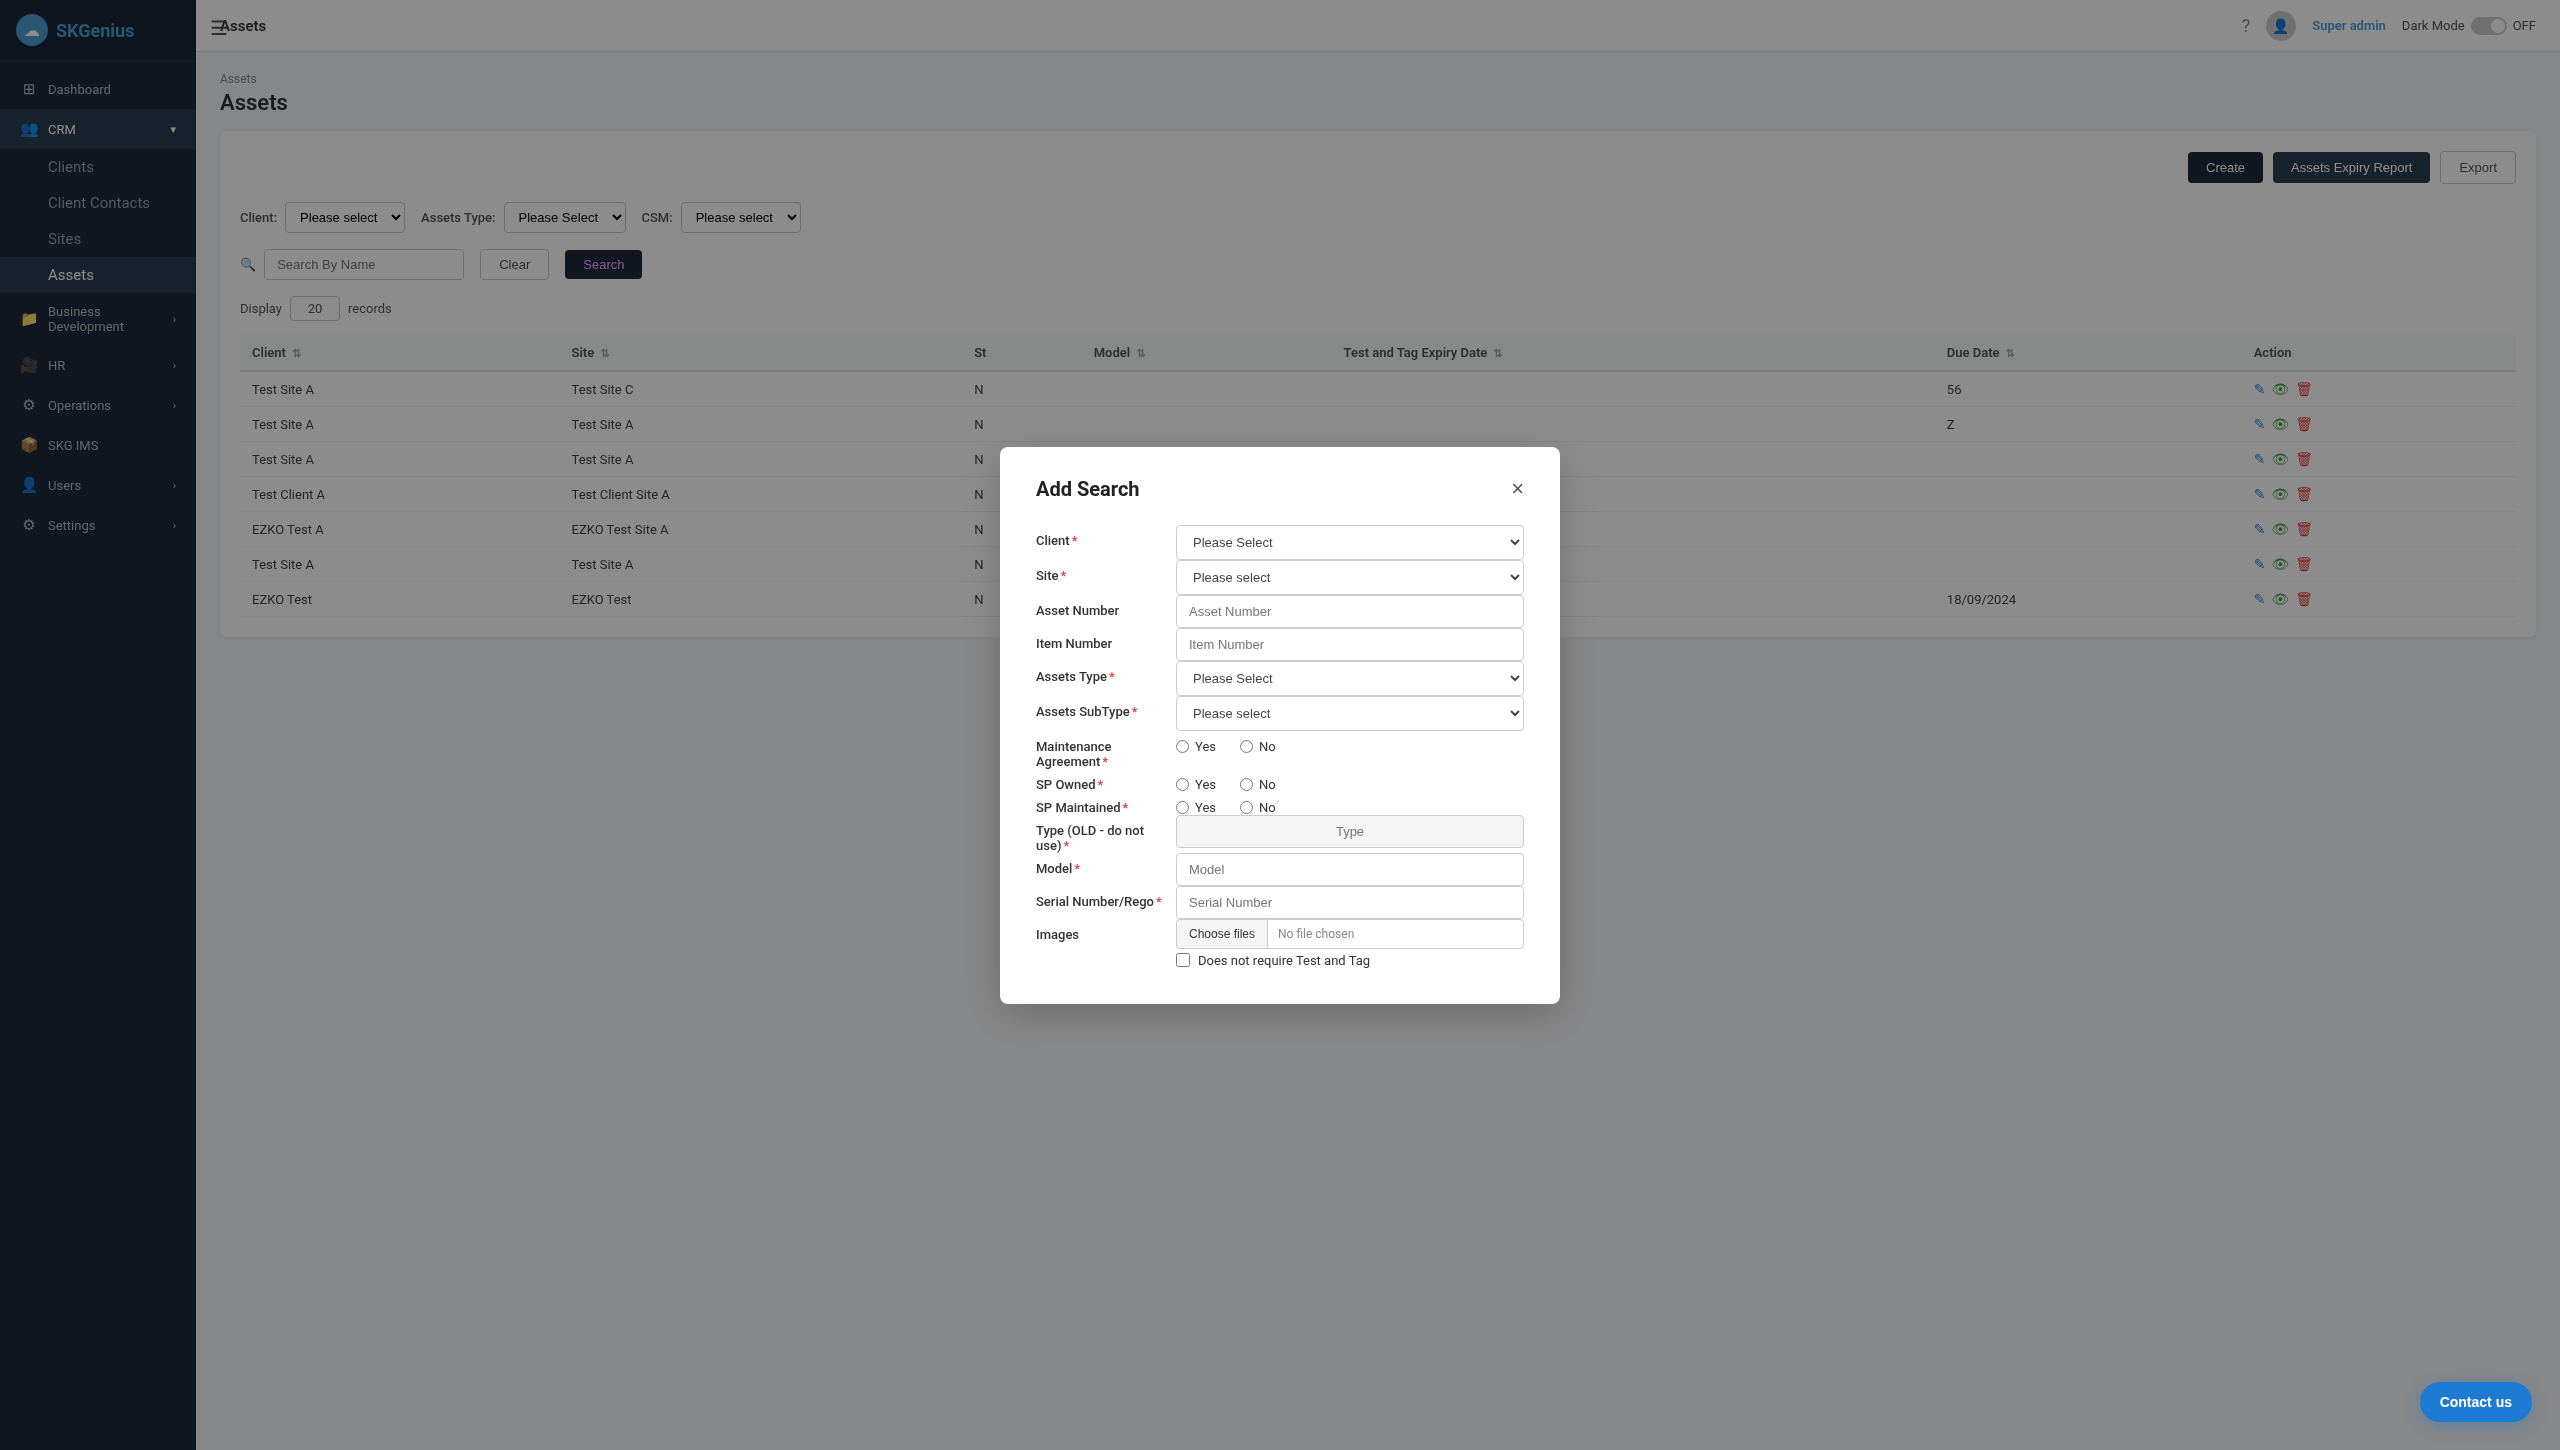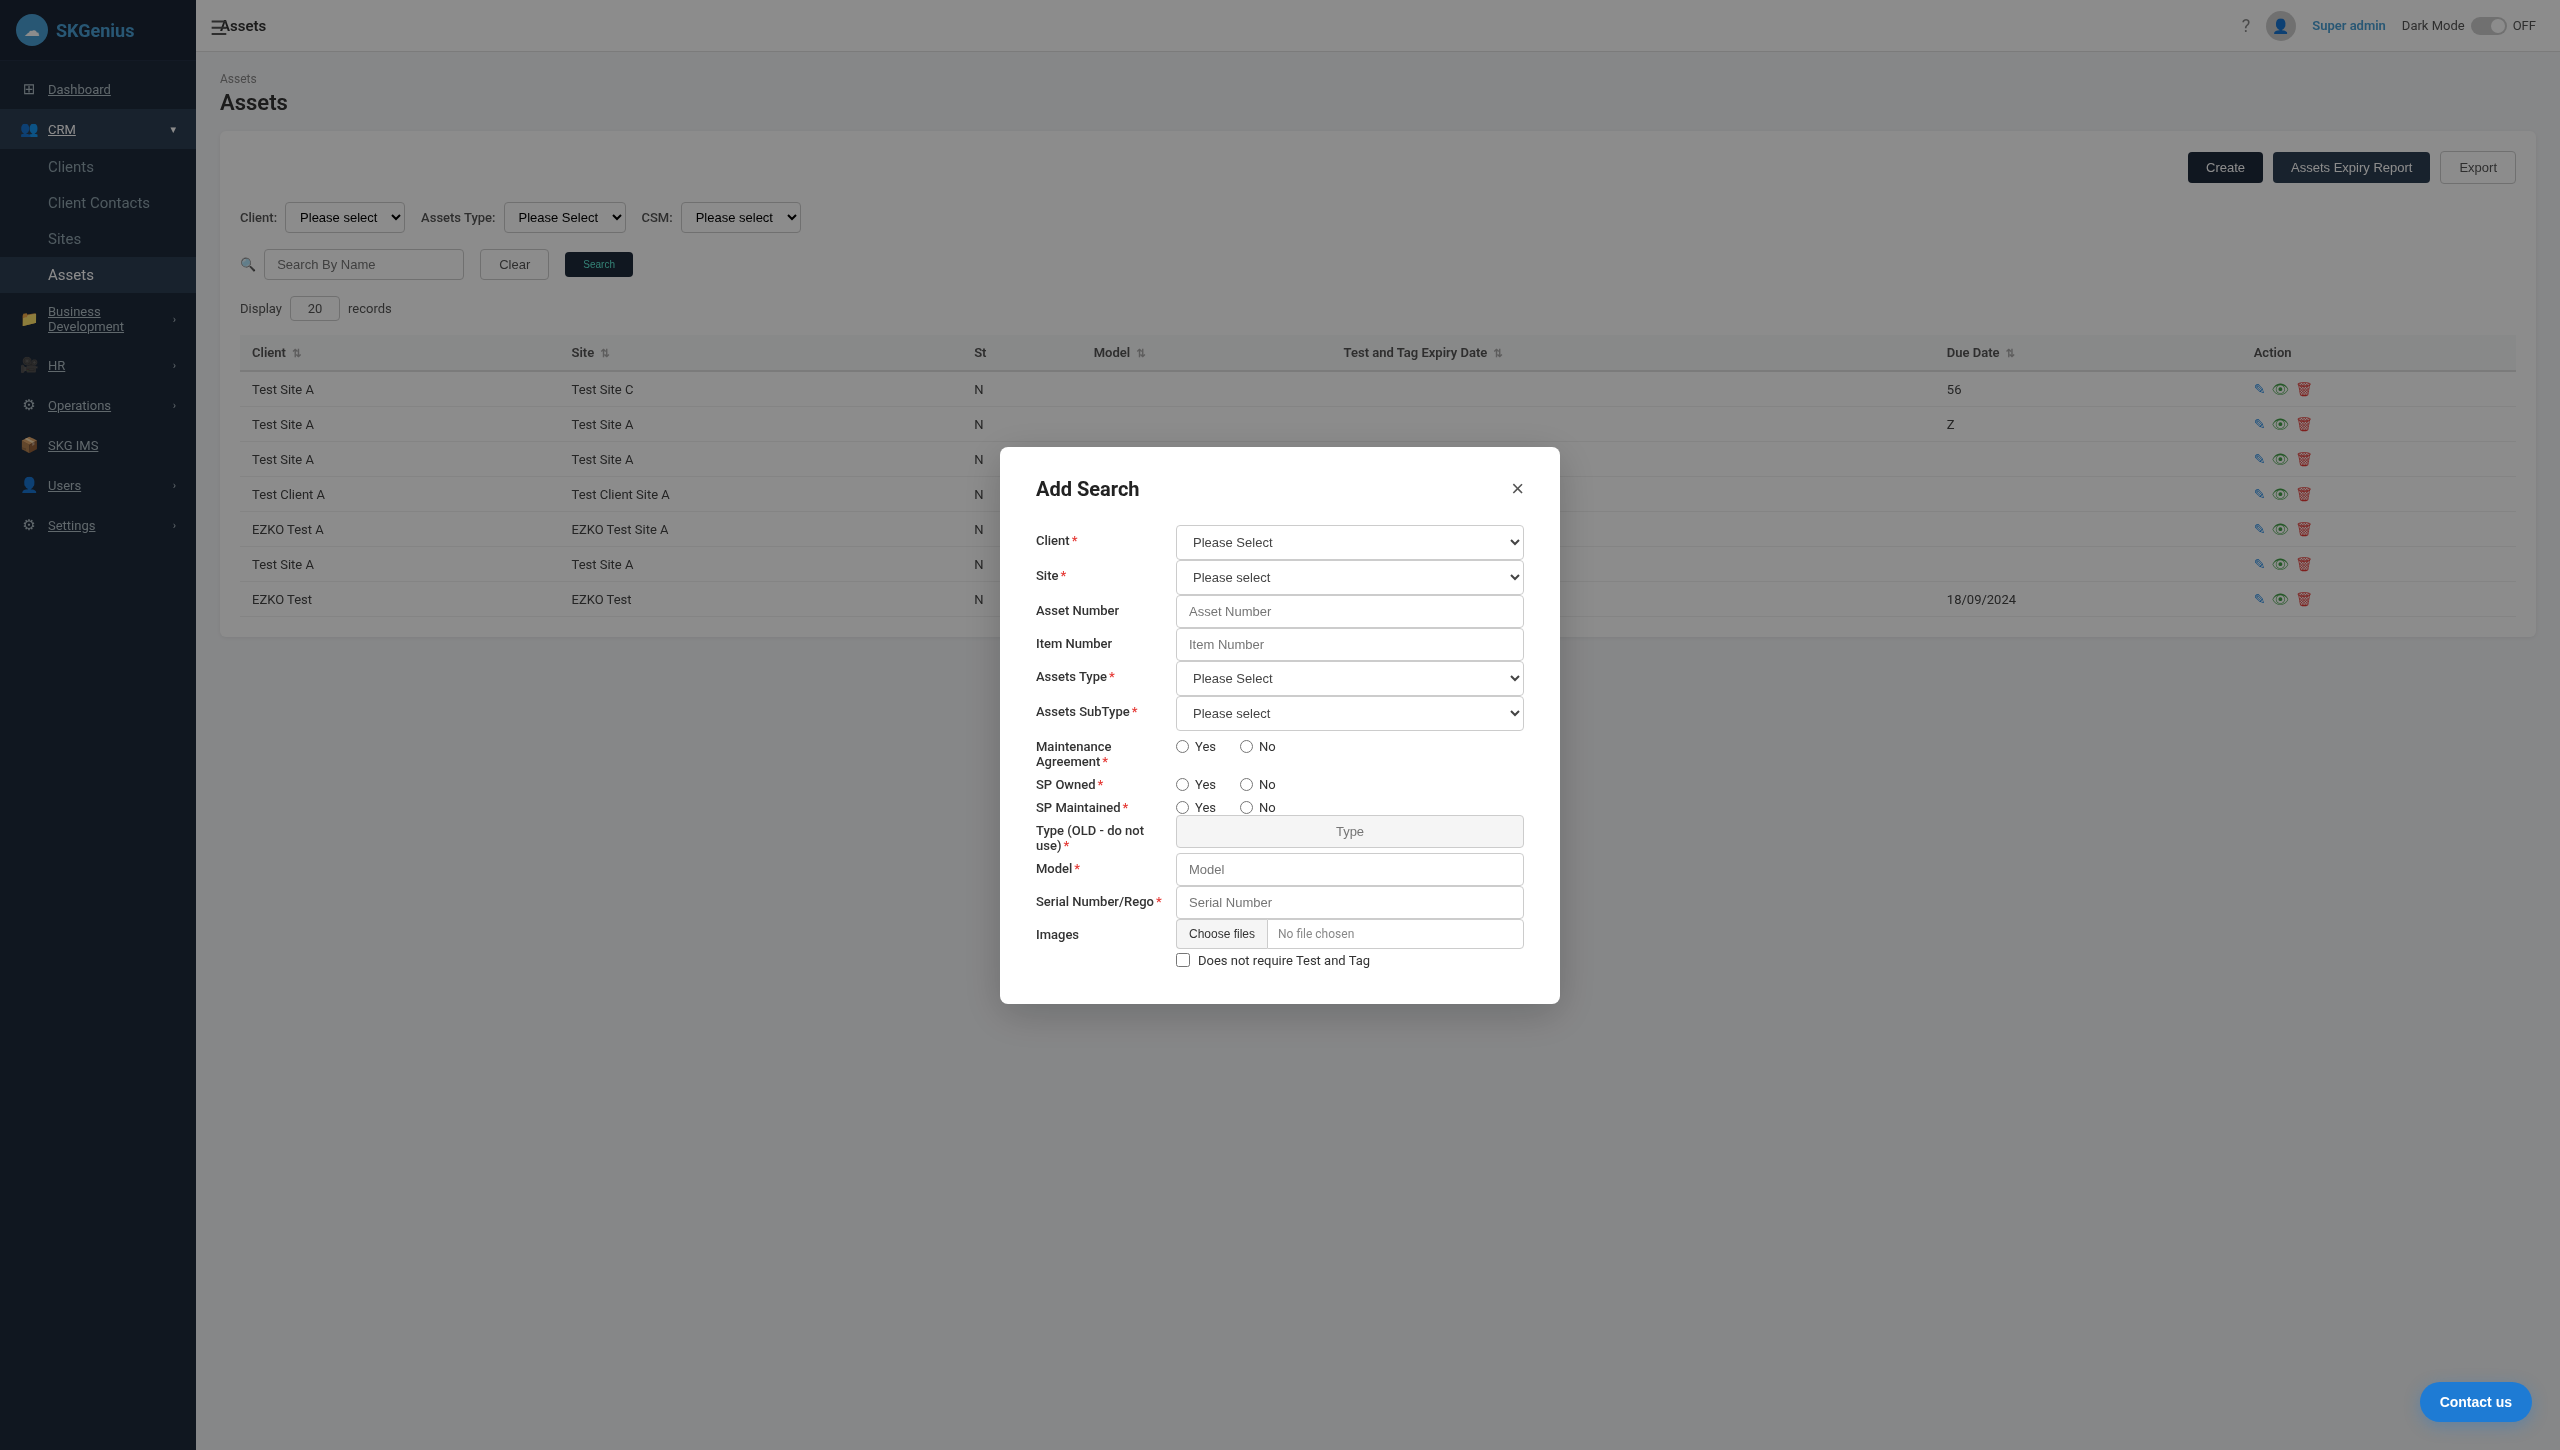--- a/index.html
+++ b/index.html
@@ -39,21 +39,21 @@
     .sidebar-item {
       display: flex; align-items: center;
       padding: 11px 20px;
       cursor: pointer;
       color: #b0bec5;
       font-size: 13px;
       transition: background 0.15s;
     }
     .sidebar-item.active { background: #2d3e52; color: #fff; }
     .sidebar-item-icon { margin-right: 10px; font-size: 15px; width: 18px; text-align: center; }
-    .sidebar-item-label { flex: 1; text-decoration: underline; }
+    .sidebar-item-label { flex: 1; }
     .sidebar-item-arrow { font-size: 11px; }
     .sidebar-subitem {
       display: flex; align-items: center;
       padding: 9px 20px 9px 48px;
       cursor: pointer;
       color: #90a4ae;
       font-size: 15px;
     }
     .sidebar-subitem.active { color: #fff; background: #2d3e52; }
 
@@ -91,21 +91,21 @@
     .btn-primary { background: #1e2a3b; color: #fff; }
     .btn-dark { background: #2d3e52; color: #fff; }
     .btn-outline { background: transparent; border: 1px solid #ccc; color: #555; }
 
     .filters-row { display: flex; align-items: center; gap: 16px; margin-bottom: 16px; flex-wrap: wrap; }
     .filter-group { display: flex; align-items: center; gap: 8px; font-size: 13px; color: #555; }
     .filter-label { font-weight: 500; }
     .filter-select { padding: 6px 10px; border: 1px solid #ccc; border-radius: 4px; font-size: 13px; background: #fff; }
     .filter-search { display: flex; align-items: center; gap: 8px; }
     .filter-search input { padding: 7px 12px; border: 1px solid #ccc; border-radius: 4px; font-size: 13px; width: 160px; }
-    .search-btn { padding: 7px 18px; background: #1e2a3b; color: #5eead4; border: none; border-radius: 4px; cursor: pointer; font-size: 10px; }
+    .search-btn { padding: 7px 18px; background: #1e2a3b; color: #f0abfc; border: none; border-radius: 4px; cursor: pointer; font-size: 13px; }
     .clear-btn { padding: 7px 18px; background: #fff; color: #555; border: 1px solid #ccc; border-radius: 4px; cursor: pointer; font-size: 13px; }
 
     .display-row { display: flex; align-items: center; gap: 8px; font-size: 13px; color: #555; margin-bottom: 14px; }
     .display-num { border: 1px solid #ccc; border-radius: 4px; padding: 4px 8px; min-width: 50px; text-align: center; }
 
     
     .assets-table { width: 100%; border-collapse: collapse; font-size: 13px; }
     .assets-table th { background: #f8f9fa; border-bottom: 2px solid #e0e0e0; padding: 10px 12px; text-align: left; color: #555; font-weight: 600; white-space: nowrap; }
     .assets-table td { padding: 9px 12px; border-bottom: 1px solid #f0f0f0; color: #444; }
     .sort-icon { font-size: 11px; color: #aaa; margin-left: 3px; }

